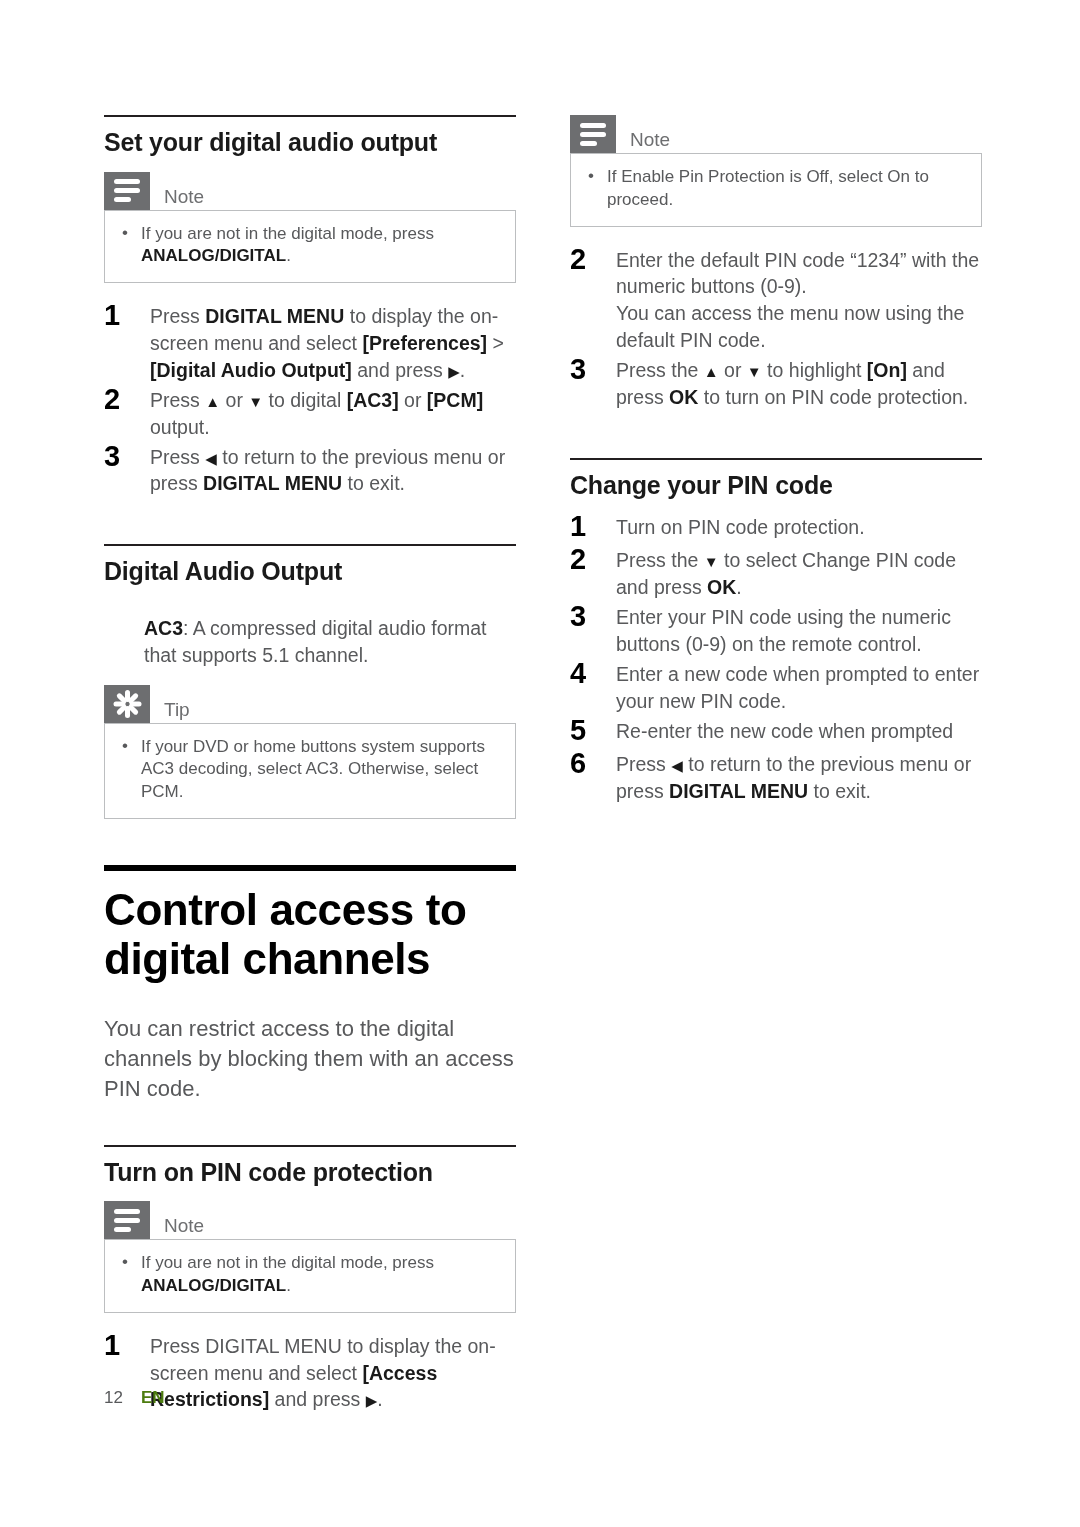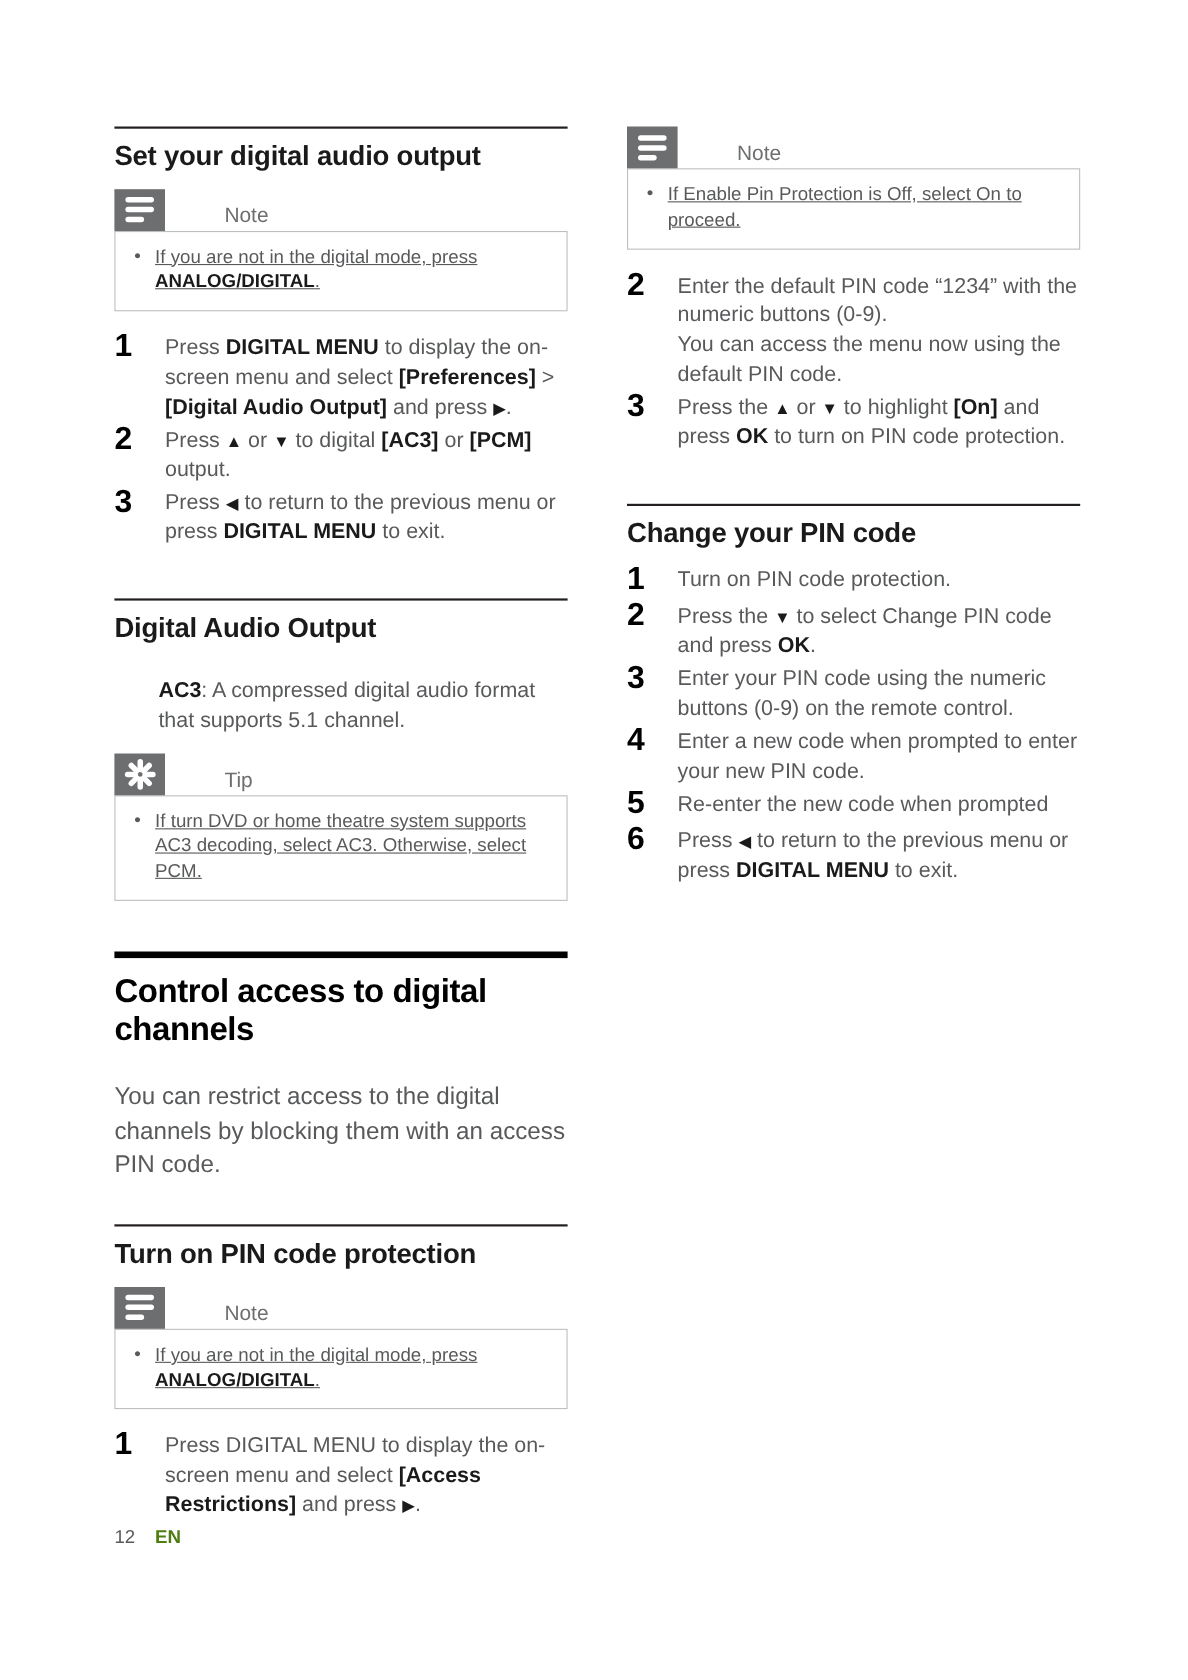--- a/index.html
+++ b/index.html
@@ -44,21 +44,21 @@
   }
   h2.sec {
     font-size: 25px;
     font-weight: bold;
     color: #1a1a1a;
     margin: 0 0 14px 0;
     line-height: 1.18;
     letter-spacing: -0.2px;
   }
   h1.chap {
-    font-size: 30px;
+    font-size: 44px;
     font-weight: bold;
     color: #000000;
     margin: 0 0 30px 0;
     line-height: 1.12;
     letter-spacing: -0.4px;
   }
 
   .block-gap-lg { height: 44px; }
   .block-gap-md { height: 26px; }
   .block-gap-sm { height: 14px; }
@@ -81,21 +81,20 @@
     color: #1a1a1a;
     font-weight: bold;
   }
 
   
   .callout { margin: 0 0 20px 0; width: 100%; }
   .callout-head {
     display: flex;
     align-items: flex-end;
     height: 38px;
-    gap: 40px;
   }
   .callout-badge {
     width: 46px;
     height: 38px;
     background: #6d6e70;
     display: flex;
     align-items: center;
     justify-content: center;
     flex: none;
   }
@@ -143,21 +142,20 @@
   }
   ul.callout-list {
     margin: 0; padding: 0; list-style: none;
   }
   ul.callout-list li {
     position: relative;
     padding-left: 22px;
     font-size: 17px;
     line-height: 1.34;
     color: #58595b;
-    text-decoration: underline;
   }
   ul.callout-list li::before {
     content: "\2022";
     position: absolute;
     left: 3px; top: -1px;
     color: #58595b;
     font-size: 17px;
   }
 
   
@@ -267,21 +265,21 @@
                 <i></i>
                 <i></i>
                 <i></i>
                 <i></i>
               </div>
           </div>
           <div class="callout-title">Tip</div>
         </div>
         <div class="callout-box">
           <ul class="callout-list">
-            <li>If turn DVD or home theatre system supports AC3 decoding, select AC3. Otherwise, select PCM.</li>
+            <li>If your DVD or home buttons system supports AC3 decoding, select AC3. Otherwise, select PCM.</li>
           </ul>
         </div>
       </div>
     </div>
 
     <div class="block-gap-md"></div>
 
     <div>
       <div class="rule-thick"></div>
       <h1 class="chap">Control access to digital channels</h1>

